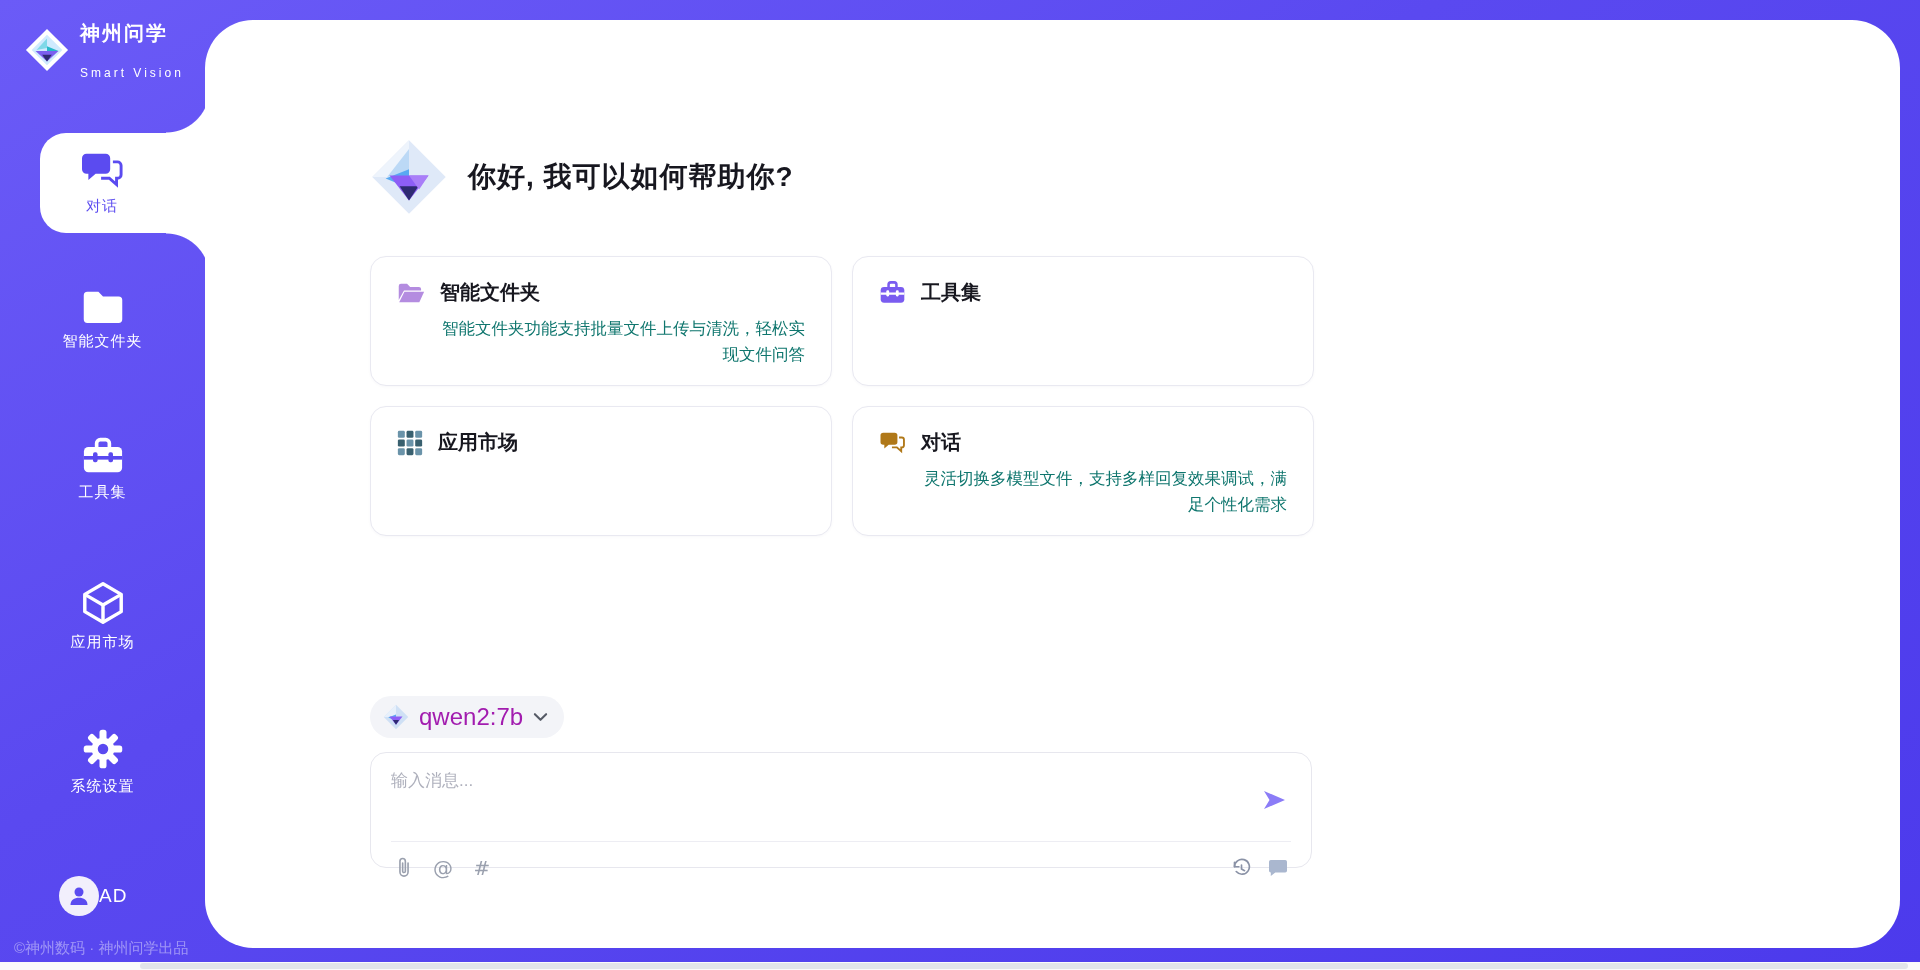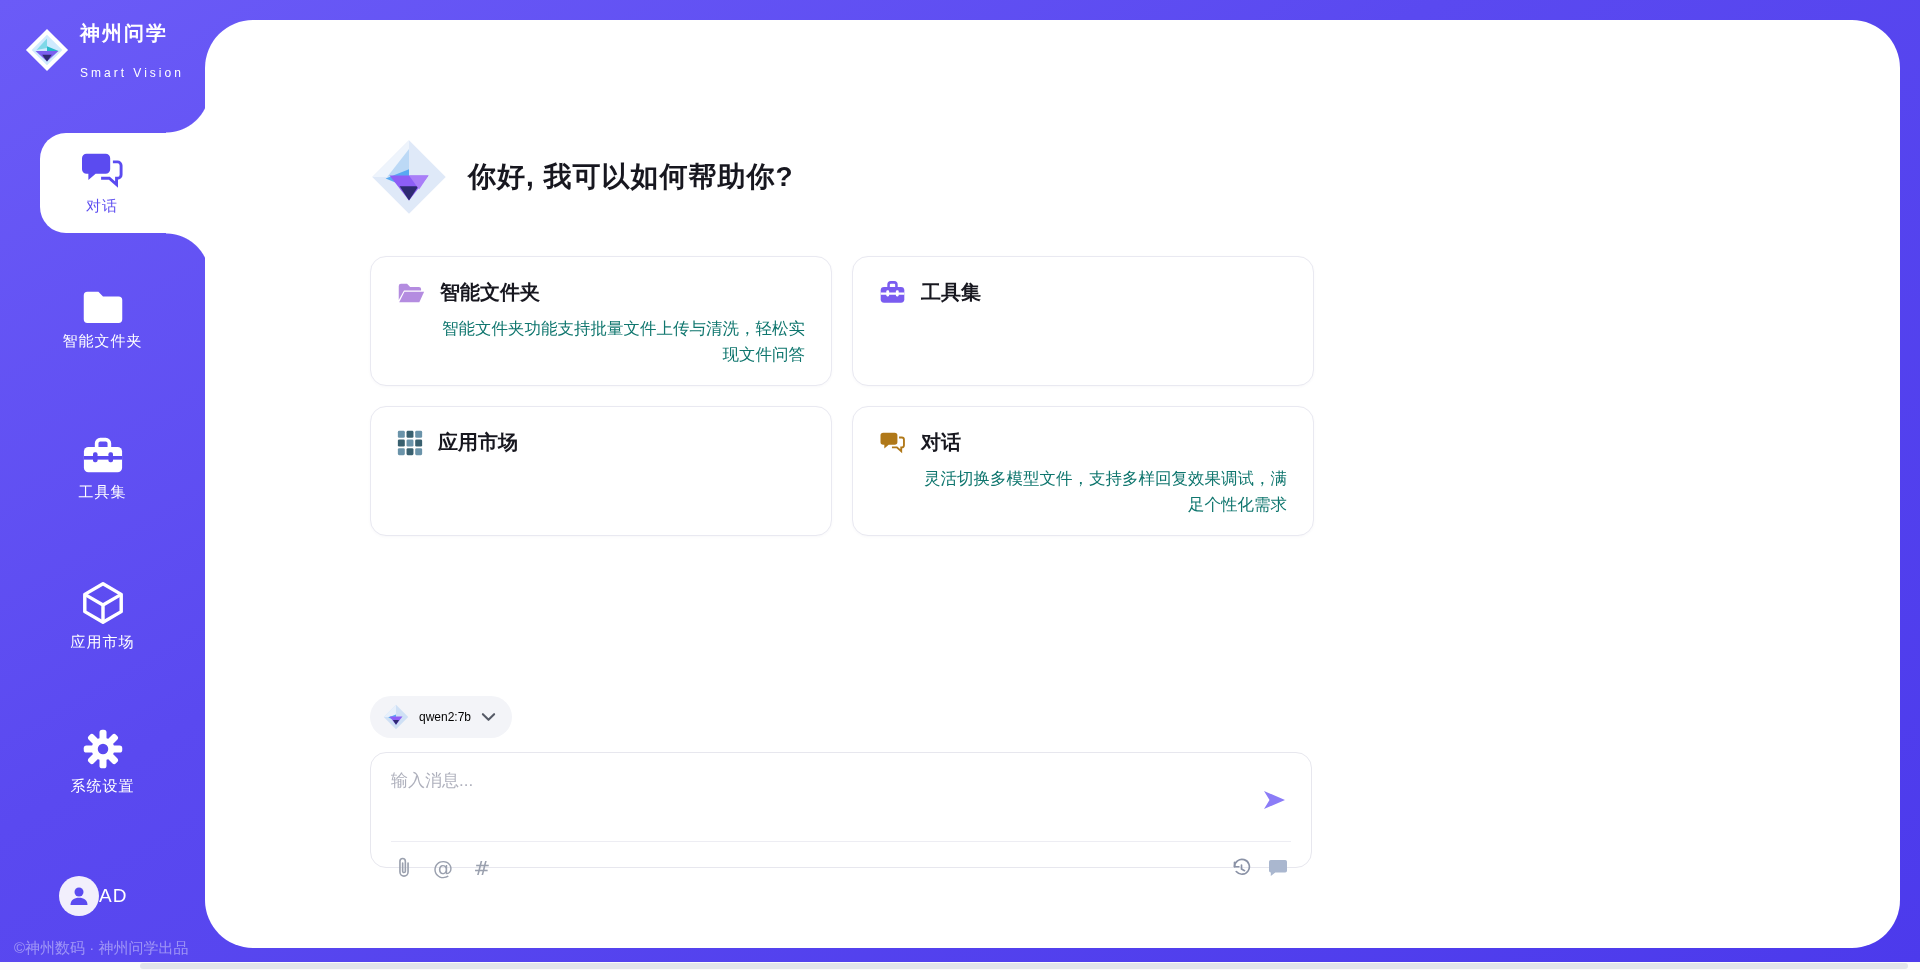--- a/index.html
+++ b/index.html
@@ -60,21 +60,21 @@
   }
   .card-head{ display:flex; align-items:center; gap:15px; }
   .card-title{ font-size:20px; font-weight:700; color:#17171f; }
   .card-desc{ margin-top:9px; padding-left:42px; font-size:16.5px; line-height:26px; color:#0f766e;text-align:right; }
 
   .model-pill{
     position:absolute; left:0; top:696px; height:42px;
     display:inline-flex; align-items:center; gap:10px;
     background:#f3f4f8; border-radius:22px; padding:0 16px 0 13px; cursor:pointer;
   }
-  .model-name{ font-size:12px; color:#000000; }
+  .model-name{ font-size:24px; color:#a21caf; }
 
   .composer{
     position:absolute; left:0; top:752px; width:942px; height:116px;
     border:1.5px solid #e7e7ee; border-radius:16px; background:#fff;
   }
   .composer-input{
     position:absolute; left:20px; top:16px; width:860px; height:62px;
     border:none; outline:none; resize:none; font-size:17px; color:#33333c;
     font-family:"Liberation Sans","DejaVu Sans",sans-serif; background:transparent;
   }

